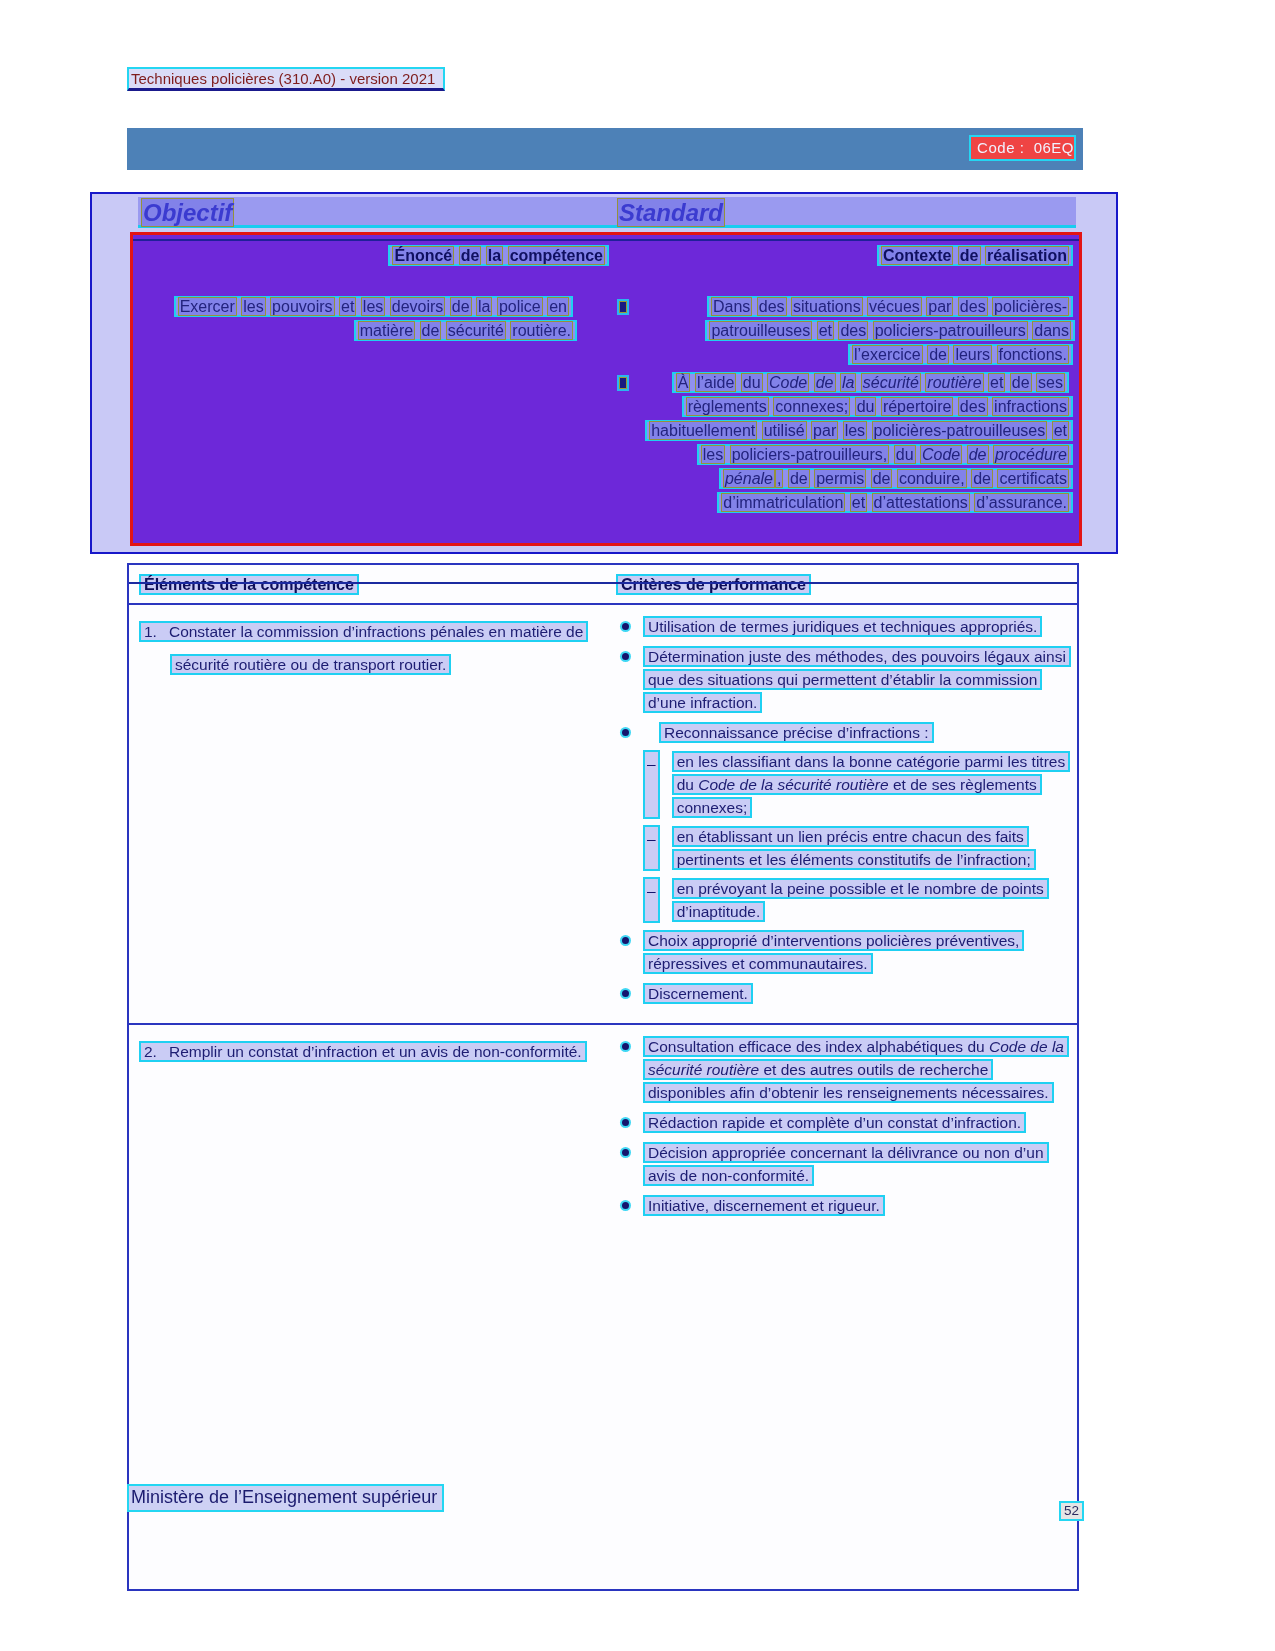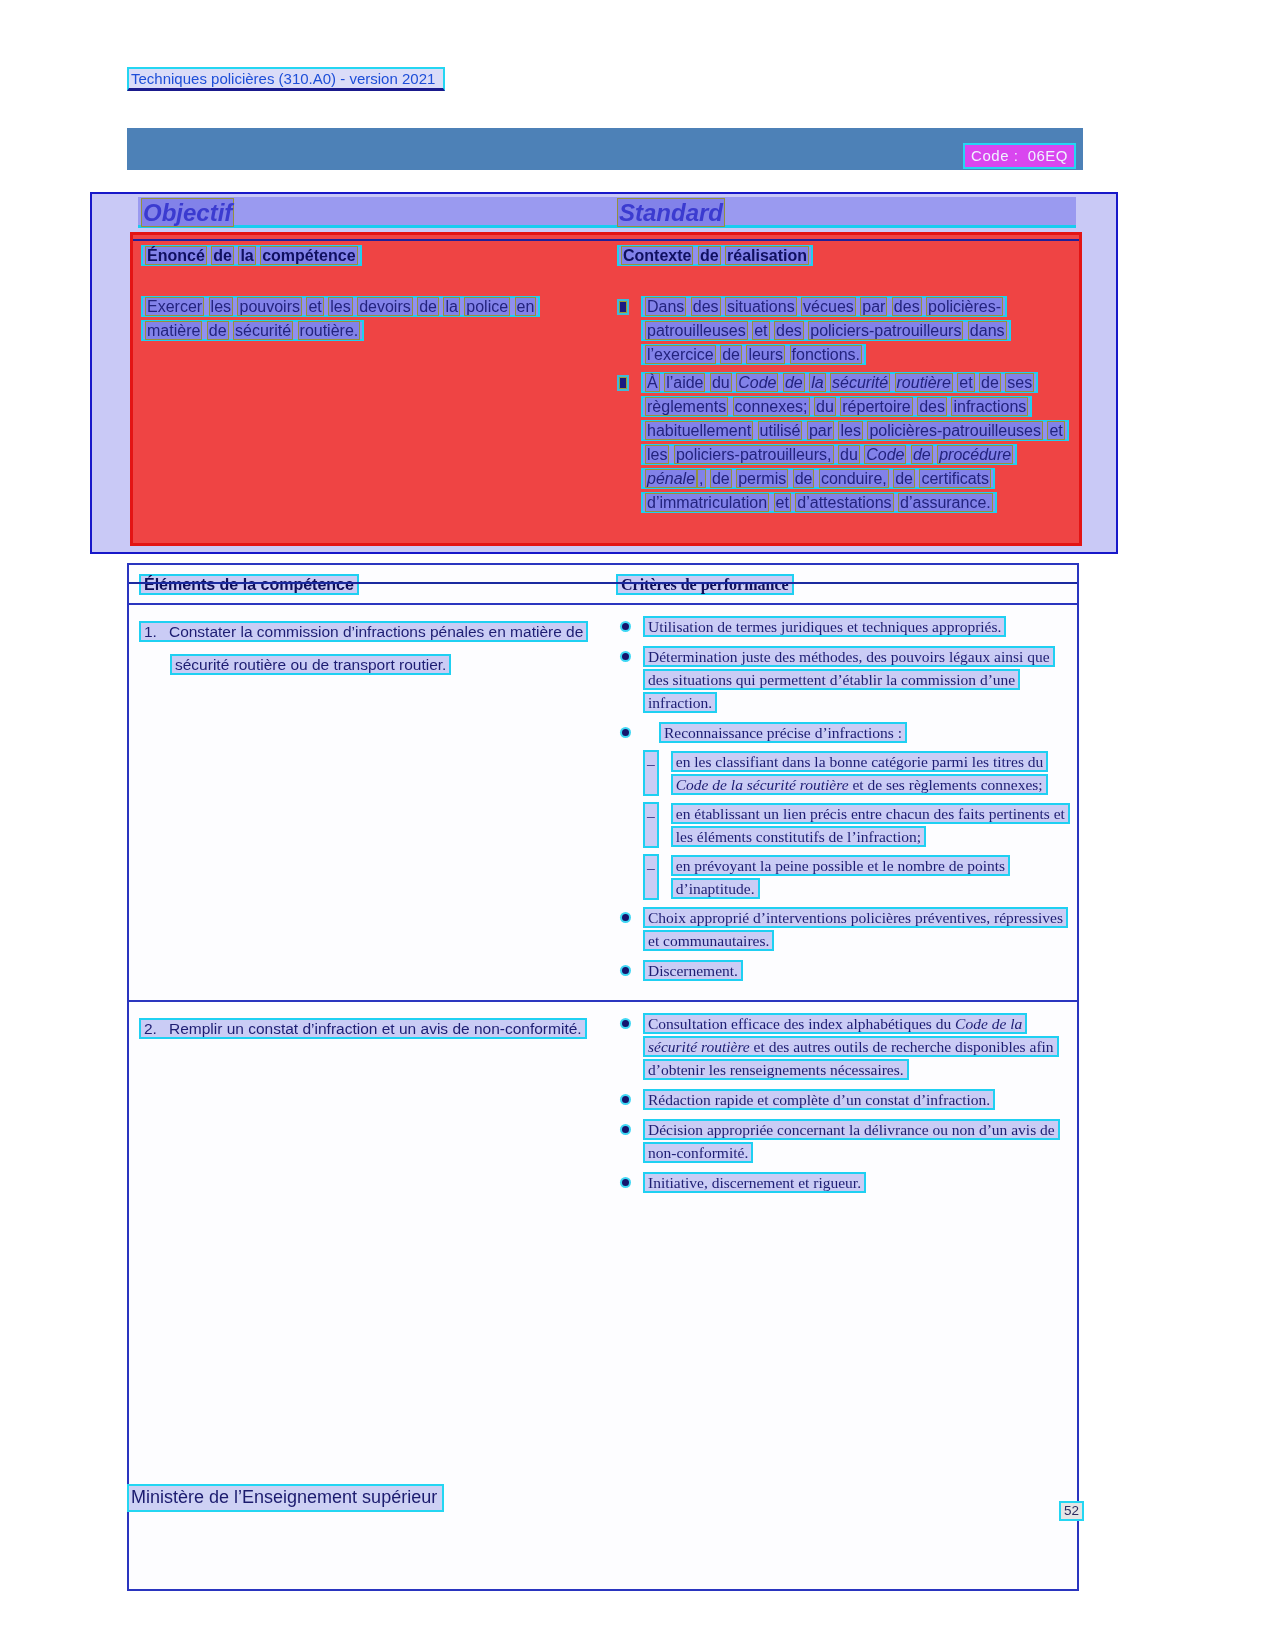--- a/index.html
+++ b/index.html
@@ -18,50 +18,49 @@
   html,body{margin:0;padding:0;background:#e8e8e8;}
   .page{
     position:relative;width:1275px;height:1651px;background:#ffffff;
     font-family:"Liberation Sans", sans-serif;color:var(--navy);
     margin:0 auto;overflow:hidden;
   }
   .it{font-style:italic;}
 
   
   .running-header{
-    position:absolute;left:127px;top:67px;font-size:15px;color:#1d4ed8;
+    position:absolute;left:127px;top:67px;font-size:15px;color:#7f1d1d;
     background:#dadcf8;border:2px solid var(--cyan);border-bottom:3px solid #1a1a8c;
     padding:1px 8px 1px 2px;white-space:pre;
   }
 
   
   .banner{position:absolute;left:127px;top:128px;width:956px;height:42px;background:var(--banner-blue);}
   .code{
     position:absolute;right:7px;top:7px;font-size:15px;color:#f0f2ff;
-    background:#d946ef;border:2px solid var(--cyan);padding:2px 6px 3px 6px;white-space:pre;
+    background:#ef4444;border:2px solid var(--cyan);padding:2px 0 3px 6px;white-space:pre;
     letter-spacing:.5px;
-    margin-top:8px;
   }
 
   
   .box1{
     position:absolute;left:90px;top:192px;width:1028px;height:362px;
     background:var(--box1-fill);border:2px solid var(--box1-border);box-sizing:border-box;
   }
   .os-band{
     position:absolute;left:46px;top:3px;right:40px;height:28px;
     background:var(--peri-mid);border-bottom:3px solid #17cdf0;
   }
   .os{position:absolute;top:2px;font-style:italic;font-weight:bold;font-size:24px;color:#3b3bd0;}
   .os.o1{left:3px;}
   .os.o2{left:479px;}
 
   .redbox{
     position:absolute;left:38px;top:38px;width:946px;height:308px;box-sizing:content-box;
-    background:#ef4444;border:3px solid var(--red);
+    background:#6d28d9;border:3px solid var(--red);text-align:right;
   }
   .rb-rule{position:absolute;left:0;right:0;top:4px;height:2px;background:#202099;z-index:4;}
   .rb-cols{display:flex;position:relative;}
   .rb-cols.hdr{padding-top:9px;}
   .rb-cols.bdy{margin-top:27px;}
   .box1 .col.left{width:476px;box-sizing:border-box;padding-left:8px;flex:none;}
   .box1 .col.right{flex:1;box-sizing:border-box;padding-left:8px;padding-right:6px;}
   .th{font-weight:bold;font-size:16px;color:#101060;line-height:24px;}
   .box1 .para{margin:0;font-size:16px;line-height:24px;max-width:436px;}
   .band1{
@@ -80,21 +79,21 @@
   }
 
   
   .box2{
     position:absolute;left:127px;top:563px;width:952px;height:1028px;
     background:#fdfdff;border:2px solid var(--blue-border);box-sizing:border-box;
   }
   .hrule{position:absolute;left:0;right:0;top:17px;height:2px;background:#1b2aa0;z-index:5;}
   .b2-header{display:flex;padding-top:8px;position:relative;}
   .box2 .col.left{width:487px;box-sizing:border-box;padding-left:10px;flex:none;}
-  .box2 .col.right{flex:1;box-sizing:border-box;padding-right:10px;font-family:Liberation Serif, serif;}
+  .box2 .col.right{flex:1;box-sizing:border-box;padding-right:10px;}
   .th2{font-weight:bold;font-size:16px;color:var(--navy-dark);line-height:23px;}
   .divider{height:2px;background:var(--blue-border);margin-top:7px;}
   .b2-row{display:flex;padding-top:10px;padding-bottom:4px;}
   .box2 .para{margin:0;font-size:15.5px;line-height:23px;max-width:432px;color:#1d1d72;}
   .band2{
     background:var(--peri-light);
     border:2px solid #1fd0f2;
     -webkit-box-decoration-break:clone;box-decoration-break:clone;
     padding:0 3px;
   }

